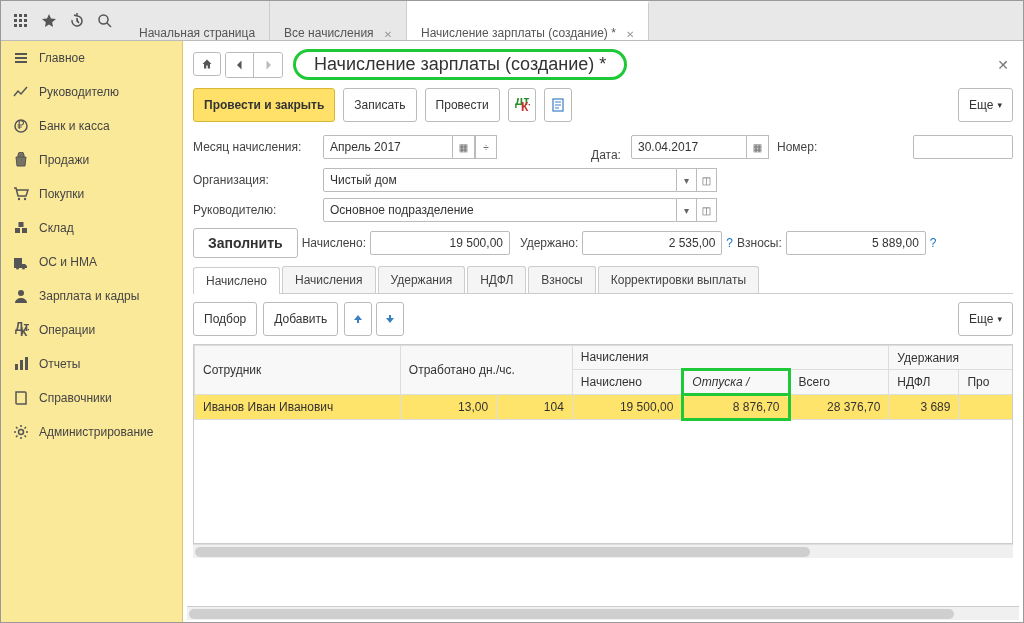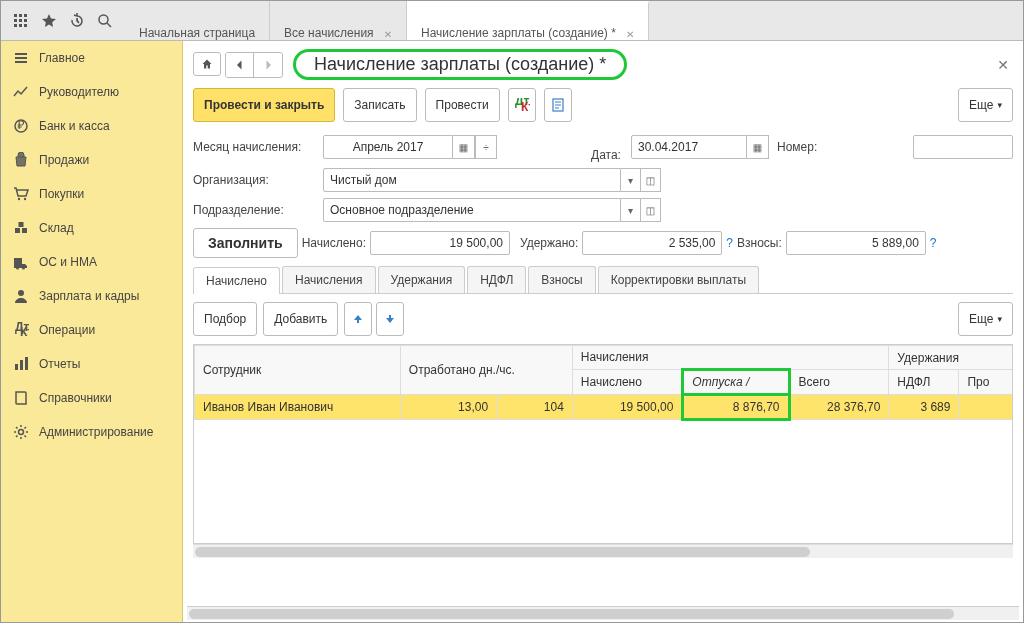--- a/index.html
+++ b/index.html
@@ -46,26 +46,26 @@
 .btn { height: 34px; padding: 0 10px; border: 1px solid #bbb; border-radius: 3px; background: #fff; cursor: pointer; display:flex;align-items:center; color:#333;}
 .btn.primary { background: #ffe16a; border-color: #d8b833; font-weight: bold; }
 .spacer { flex: 1; }
 .btn.more::after{content:"▾"; margin-left:4px; font-size:9px;}
 .icon-btn-sm{width:28px;padding:0;justify-content:center;}
 
 
 .form-row { display: flex; align-items: center; margin-bottom: 6px; }
 .form-row label { width: 130px; color: #444; }
 .input { height: 24px; border: 1px solid #bbb; border-radius: 2px; padding: 0 6px; background: #fff; color:#333;}
-.input.month { width: 130px; text-align: center; }
+.input.month { width: 130px; }
 .input.date { width: 116px; }
 .input-grp{display:flex;}
 .input-grp .mini-btn{width:22px;height:24px;border:1px solid #bbb;border-left:none;background:#fff;display:flex;align-items:center;justify-content:center;cursor:pointer;color:#666;font-size:10px;}
 .input-grp .input{border-radius:2px 0 0 2px;}
-.sel-input { width: 298px; }
+.sel-input { width: 354px; }
 .sel-grp .mini-btn{width:20px;}
 .lbl-right{margin-left:auto;width:48px;margin-top:16px;}
 .input.num{width:140px;text-align:right;}
 .q-link{color:#1a73c7;margin:0 4px;cursor:pointer;}
 
 
 .fill-bar{display:flex;align-items:center;gap:4px;margin:6px 0 8px;}
 .btn.fill{font-size:14px;font-weight:bold;padding:0 14px;height:30px;}
 .totals{display:flex;align-items:center;flex:1;}
 .totals label{color:#444;margin-right:4px;}
@@ -326,21 +326,21 @@
       <div class="form-row">
         <label>Организация:</label>
         <div class="input-grp sel-grp">
           <input class="input sel-input" value="Чистый дом" style="">
           <div class="mini-btn">▾</div>
           <div class="mini-btn">◫</div>
         </div>
       </div>
 
       <div class="form-row">
-        <label>Подразделение:</label>
+        <label>Руководителю:</label>
         <div class="input-grp sel-grp">
           <input class="input sel-input" value="Основное подразделение" style="">
           <div class="mini-btn">▾</div>
           <div class="mini-btn">◫</div>
         </div>
       </div>
 
       <div class="fill-bar">
         <div class="btn fill">Заполнить</div>
         <div class="totals">

